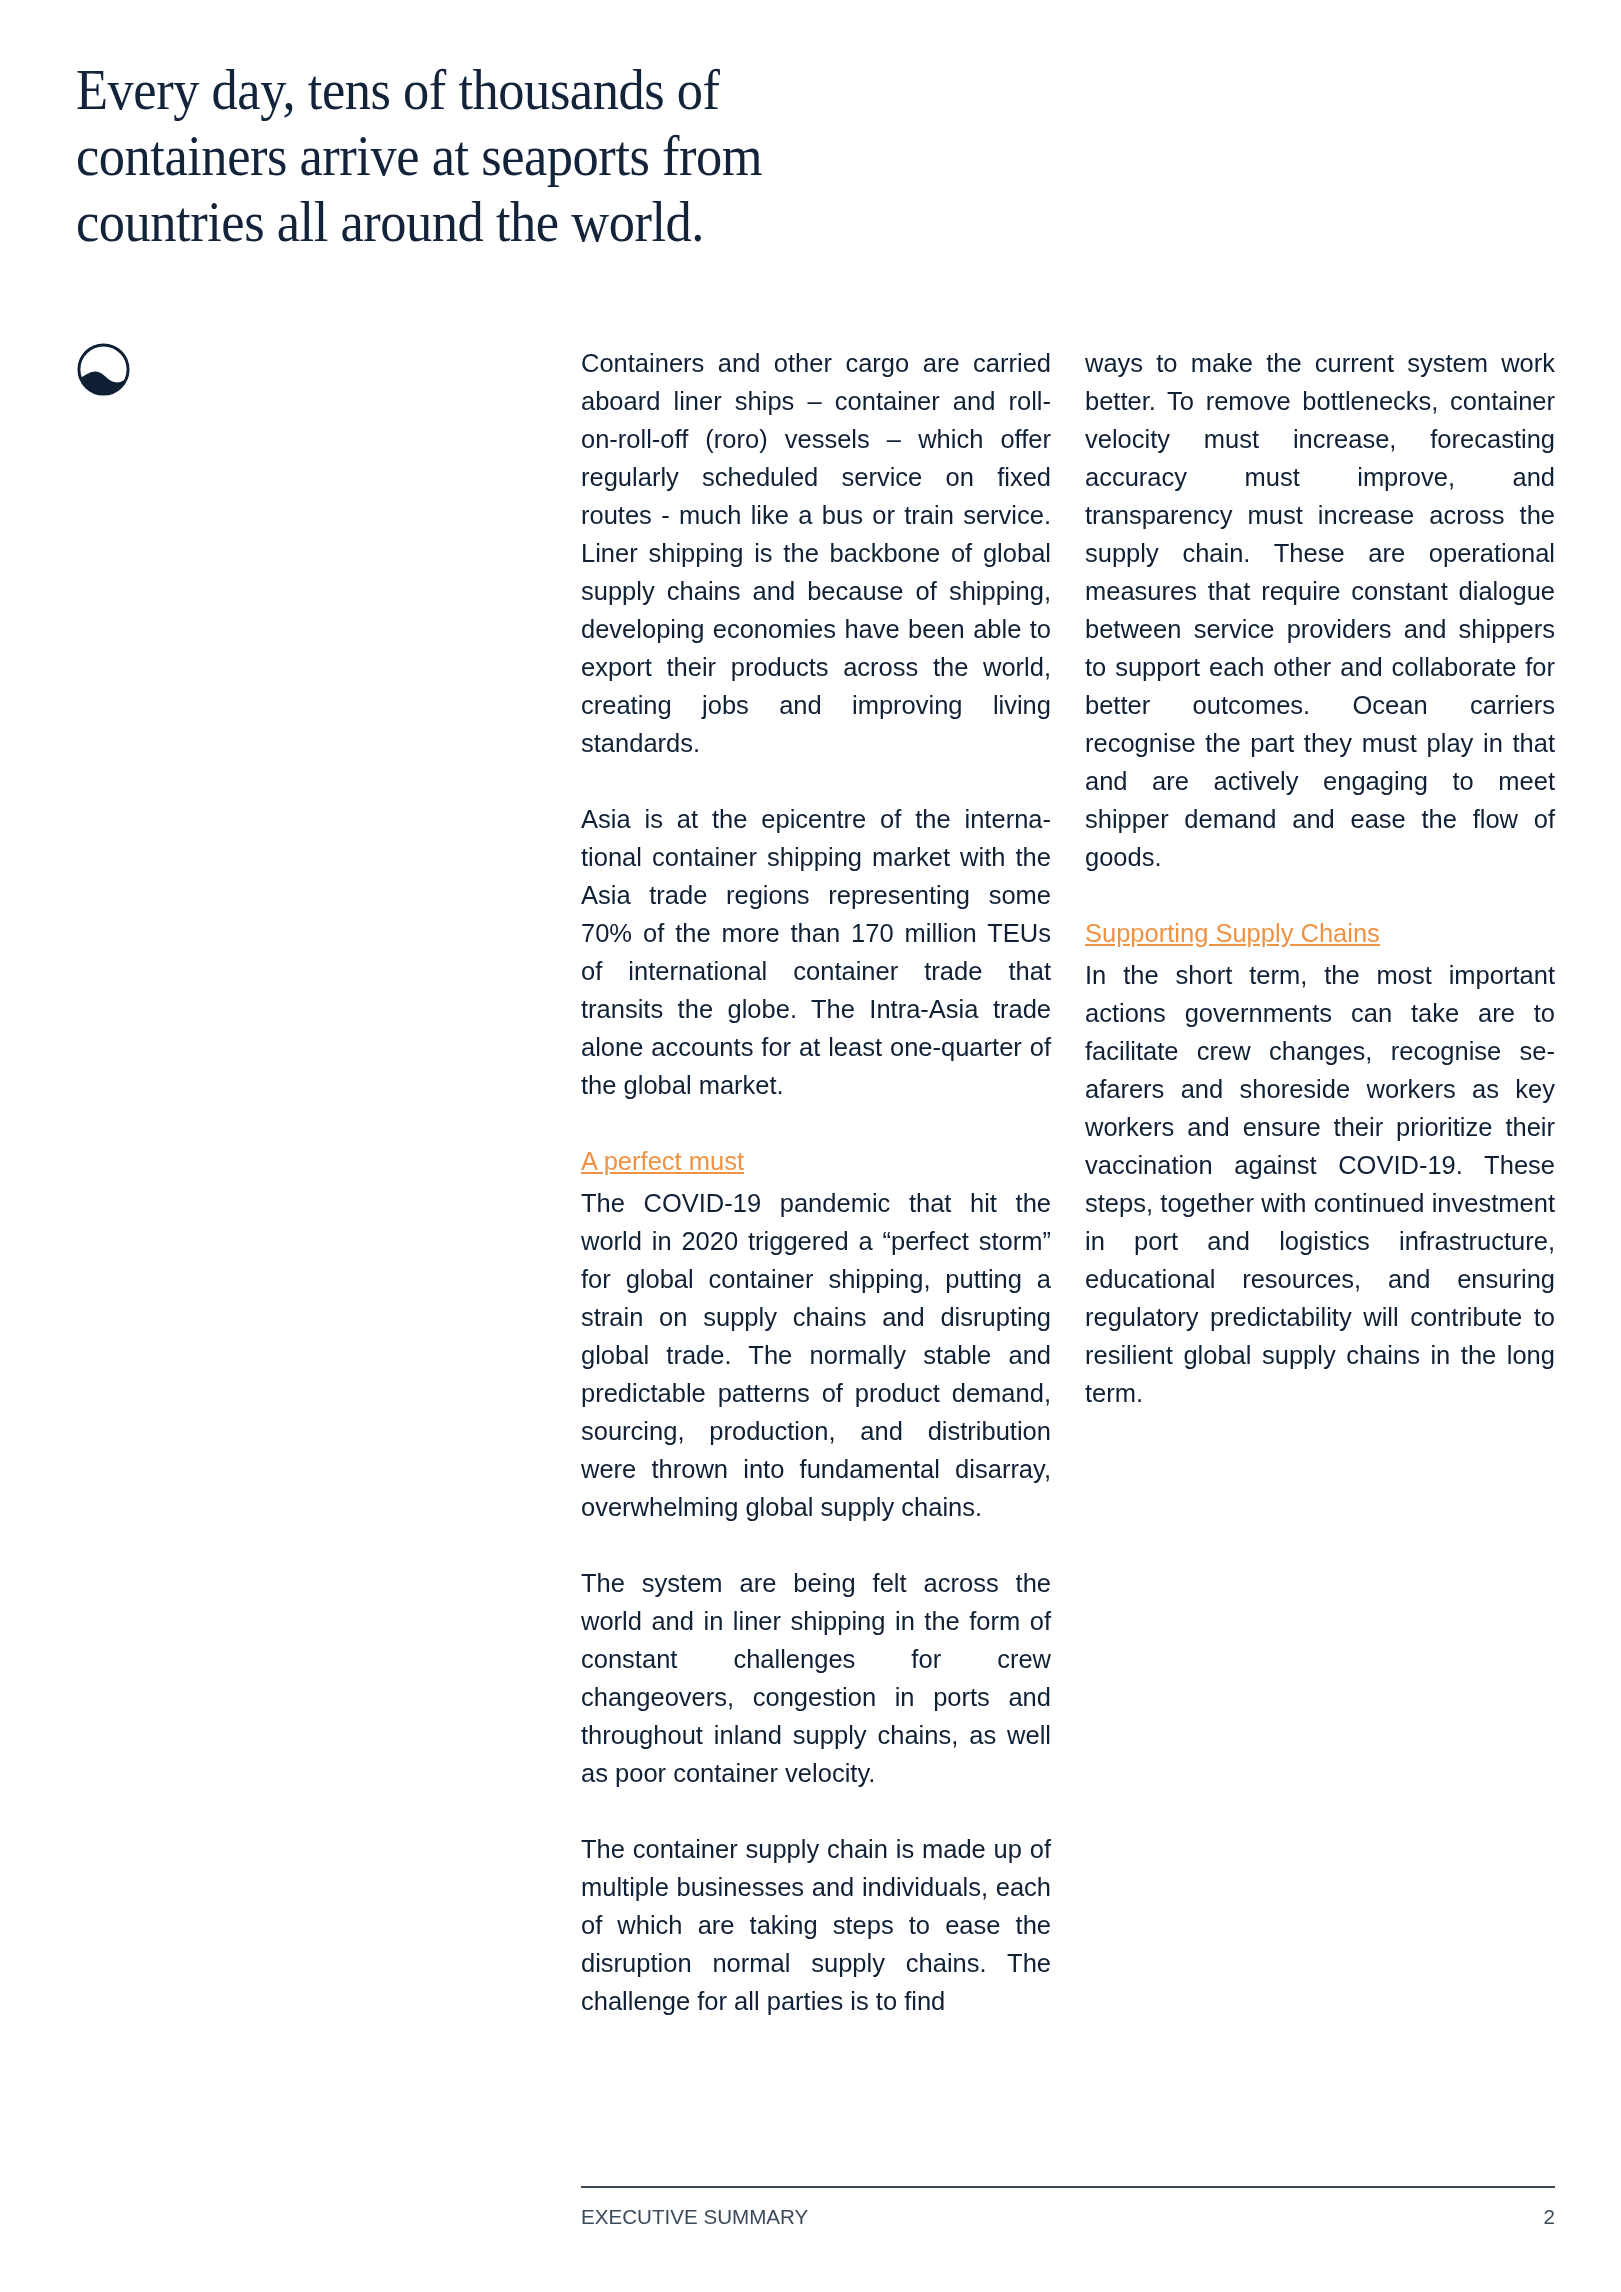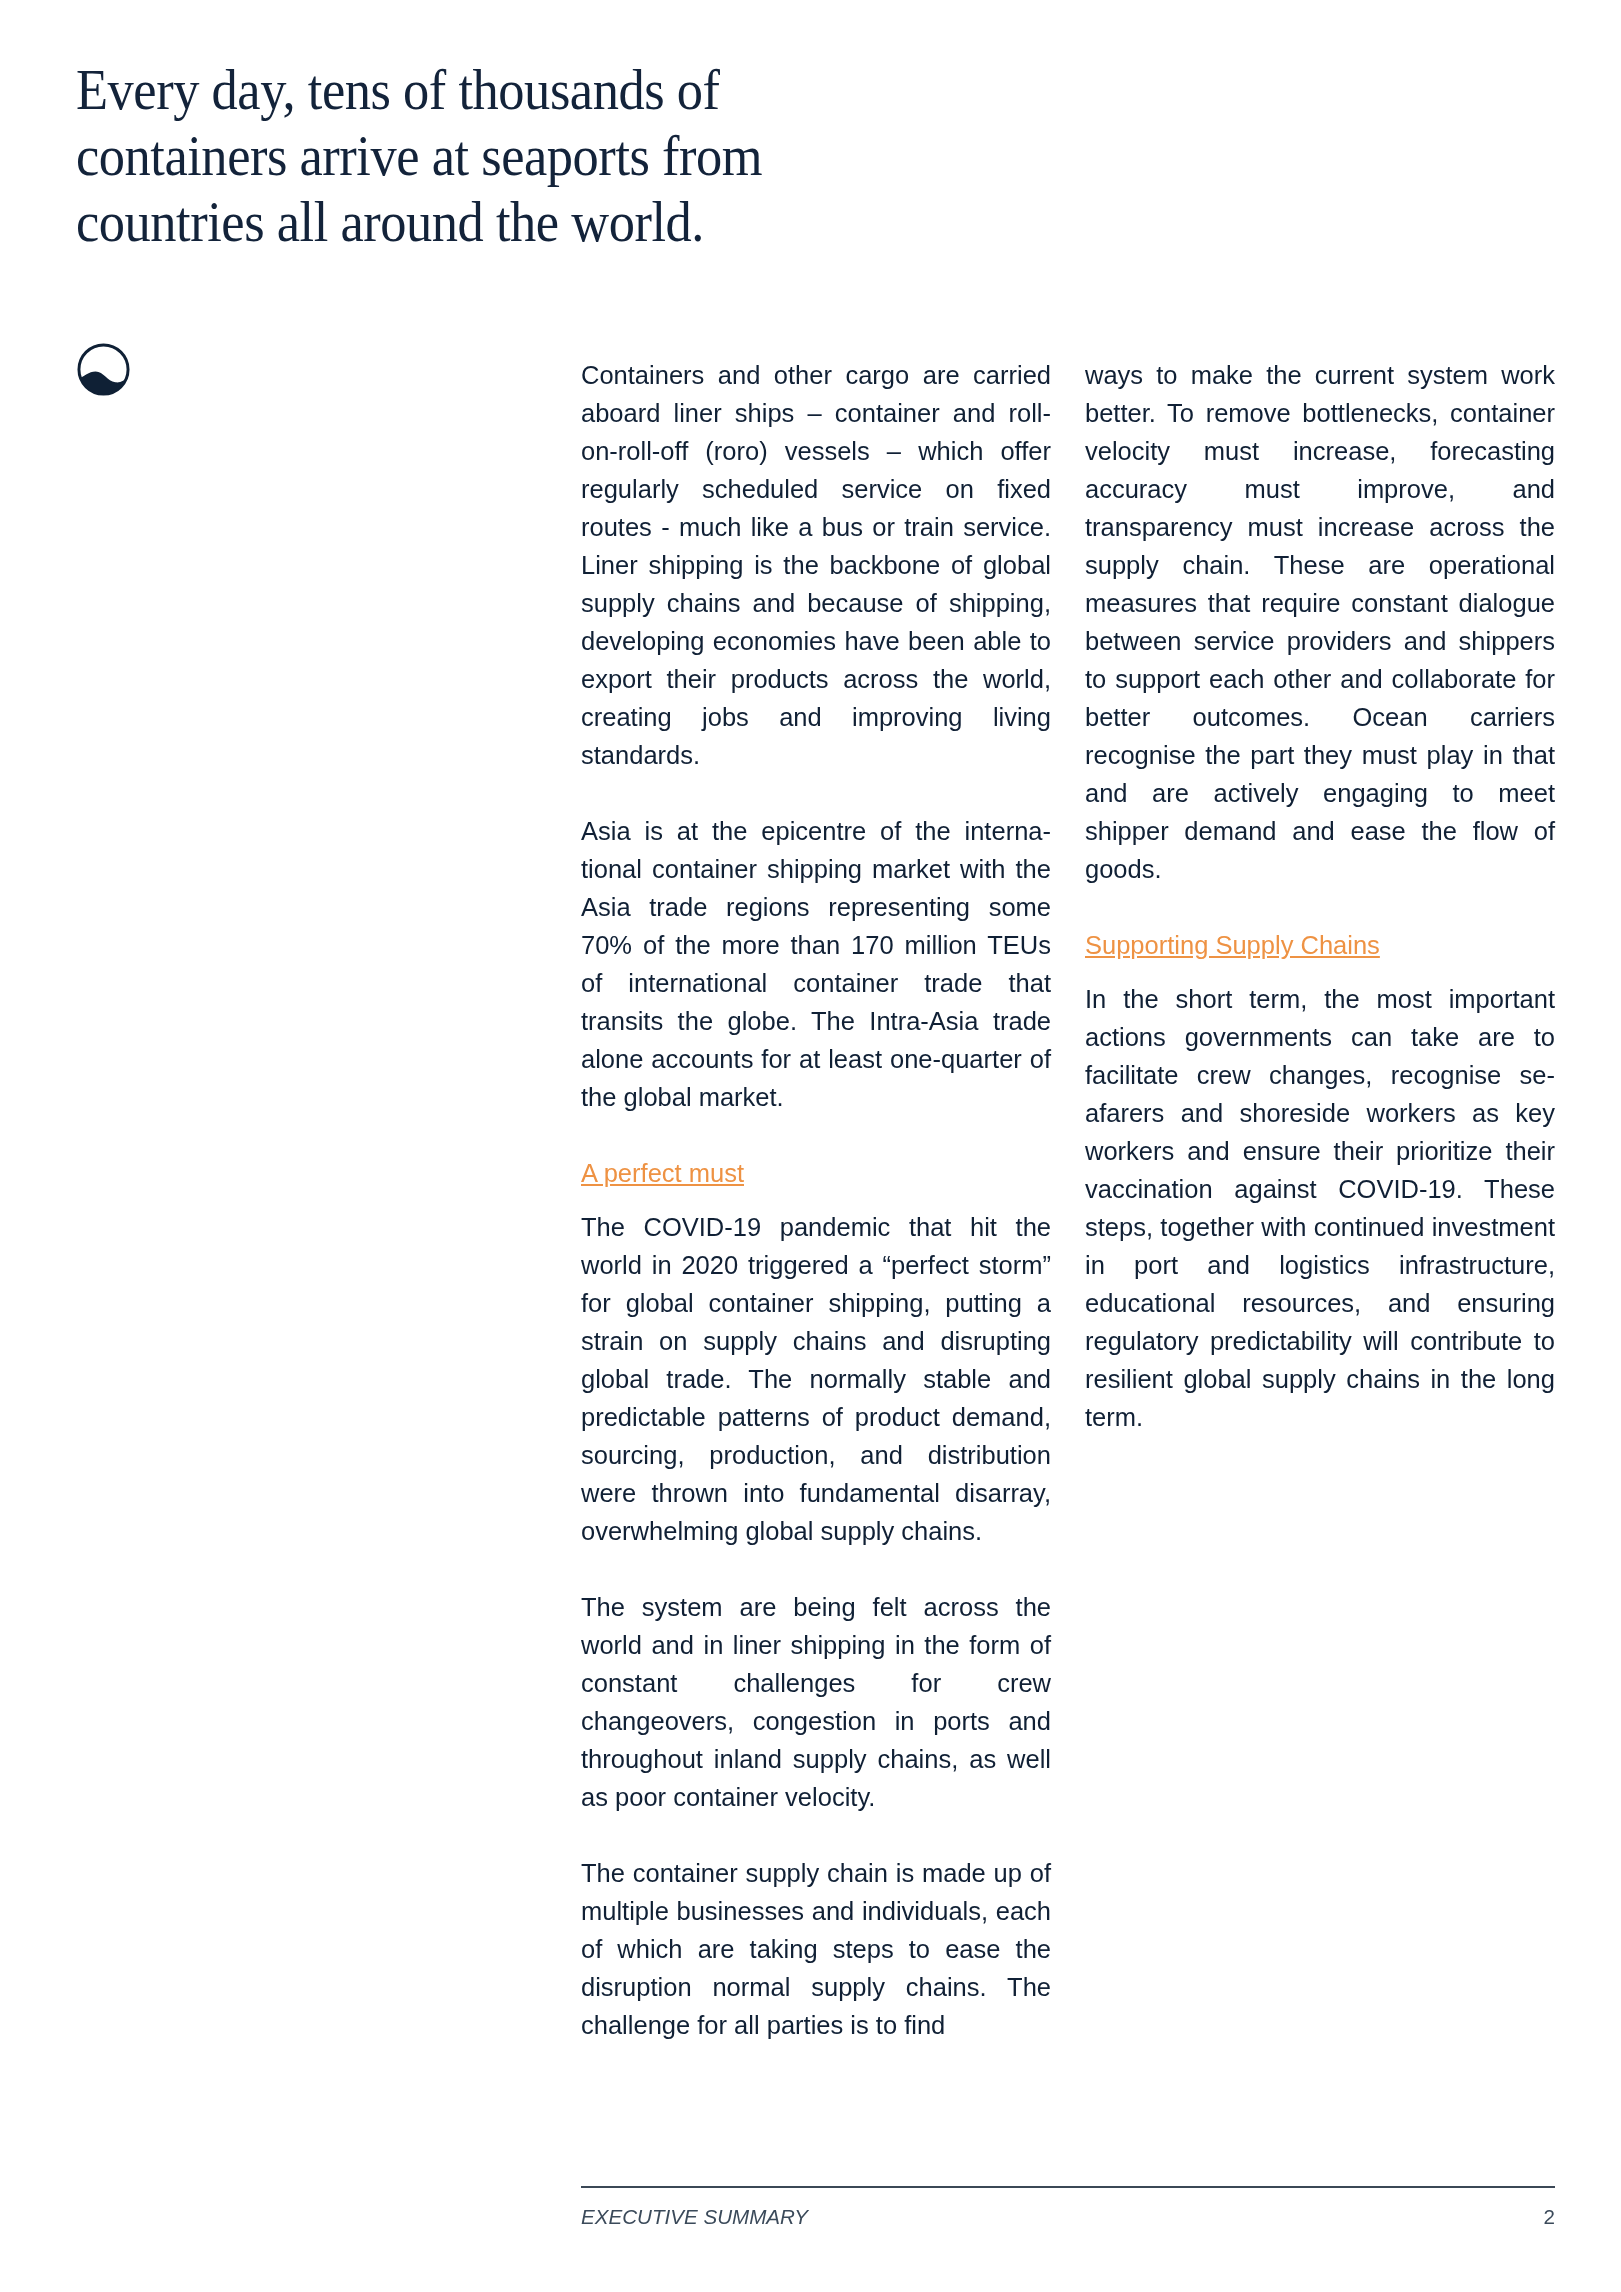--- a/index.html
+++ b/index.html
@@ -19,32 +19,32 @@
   .logo {
     position: absolute; left: 76px; top: 342px; width: 55px; height: 55px;
   }
   .column {
     position: absolute; top: 340px; width: 470px;
     font-size: 25.5px; line-height: 38px; color: #102035;
     text-align: justify; hyphens: manual;
   }
   .col-left { left: 581px; }
   .col-right { left: 1085px; }
-  .column p { margin: 16px 0 38px 0; }
+  .column p { margin: 4px 0 38px 0; }
   .column p.tight { margin-bottom: 0; }
   .section-heading {
     color: #ee9243; margin: 0; font-size: 25.5px; line-height: 38px; font-weight: normal; text-decoration: underline;
   }
   .footer-rule {
     position: absolute; left: 581px; top: 2186px; width: 974px; height: 2px;
     background: #3b4856;
   }
   .footer-label {
     position: absolute; left: 581px; top: 2205px;
-    font-size: 20.6px; color: #3b4a5a; letter-spacing: 0px; font-style: italic;
+    font-size: 20.6px; color: #3b4a5a; letter-spacing: 0px;
   }
   .footer-page {
     position: absolute; right: 66px; top: 2205px;
     font-size: 20.6px; color: #3b4a5a;
   }
 </style>
 </head>
 <body>
 
 <h1 class="page-title">

